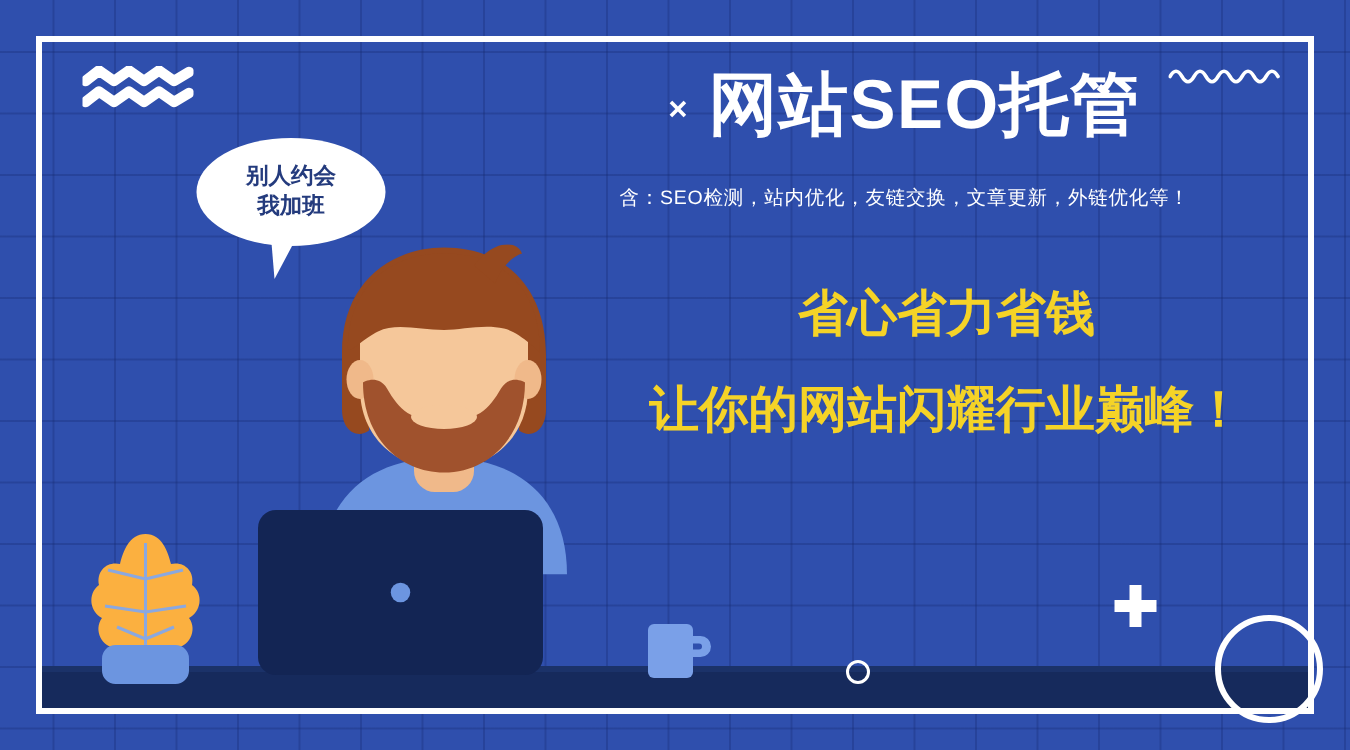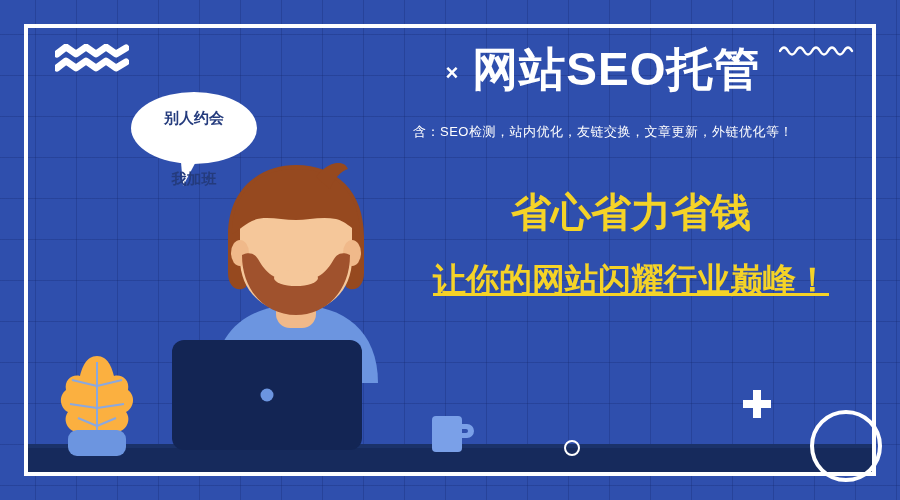--- a/index.html
+++ b/index.html
@@ -81,37 +81,36 @@
 
   
   .slogans {
     position:absolute; left:382px; top:192px; width:498px;
     z-index:4; text-align:center;
   }
   .slogan {
     color:#f5d327; font-weight:700; white-space:nowrap;
     line-height:1.0;
   }
-  .slogan.s1 { font-size:40px; margin-bottom:31px; }
+  .slogan.s1 { font-size:33px; margin-bottom:31px; }
   .slogan.s2 { font-size:33px; margin-bottom:31px; }
-  .slogan.s3 { font-size:33px;text-decoration:underline; }
+  .slogan.s3 { font-size:33px; }
 
   
   .bubble {
     position:absolute; left:131px; top:92px;
     width:126px; height:72px;
     background:#ffffff; border-radius:50%;
     z-index:5;
     display:flex; flex-direction:column;
     align-items:center; justify-content:center;
   }
   .bubble span {
     color:#243b7d; font-size:15px; font-weight:700; line-height:1.35;
     white-space:nowrap;
-    margin-top:41px;
   }
   .bubble-tail {
     position:absolute; left:0; top:0; z-index:5;
   }
 
   
   .desk {
     position:absolute; left:28px; top:448px;
     width:848px; height:27px;
     background:#162a5c; z-index:3;

